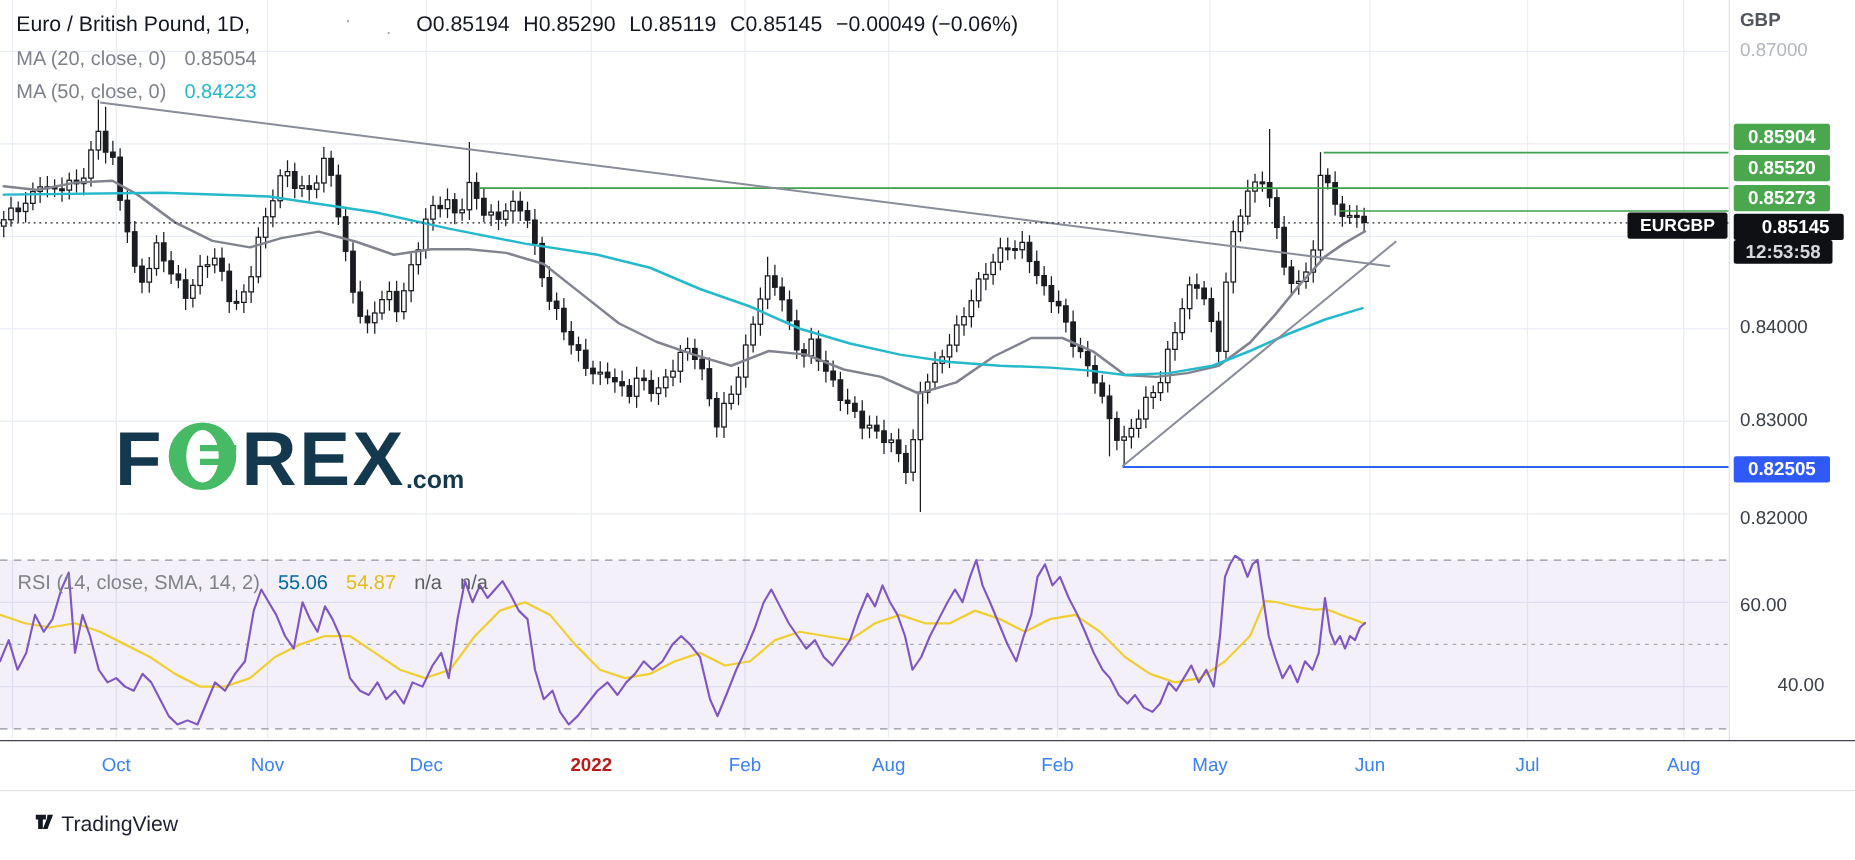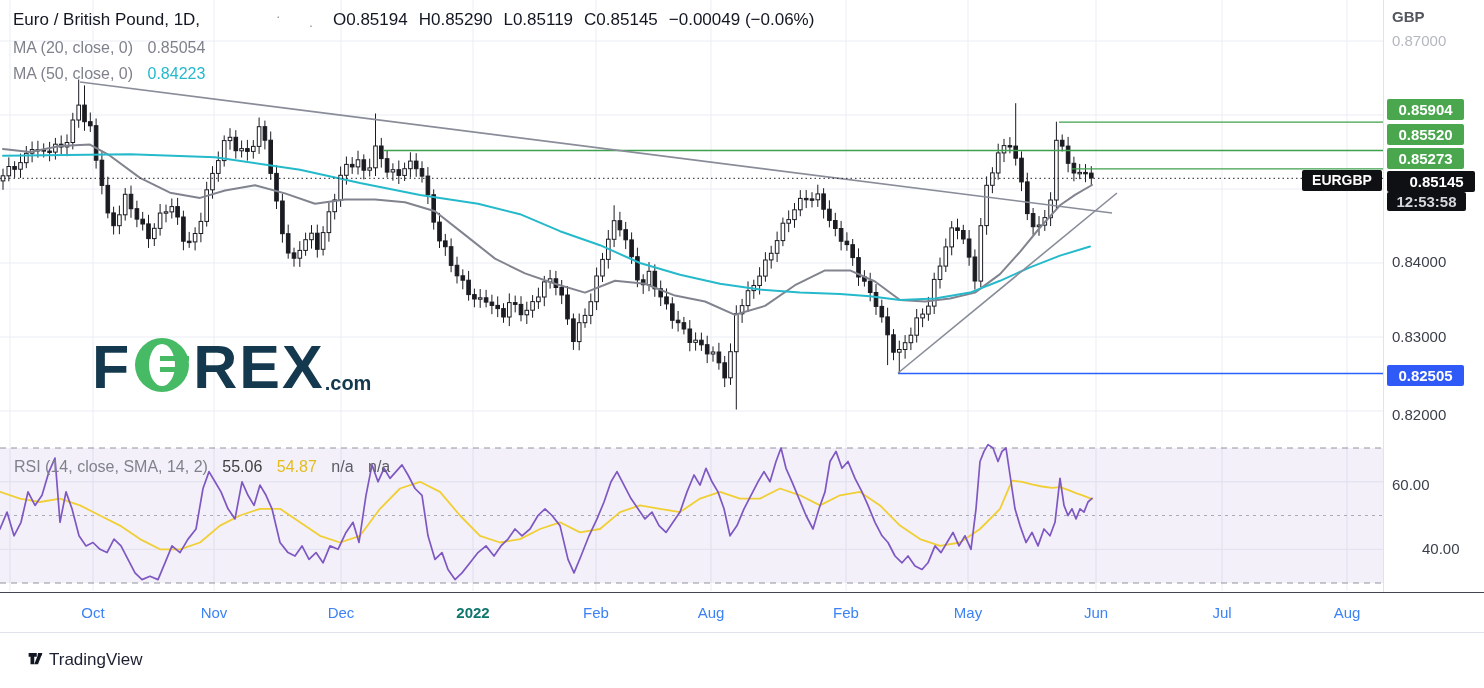--- a/index.html
+++ b/index.html
@@ -26,21 +26,21 @@
   .badge.green{background:#4aa74e;}
   .badge.blue{background:#2f5af7;}
   .badge.black{background:#0e1014;padding-left:11px;}
   .countdown{position:absolute;left:3px;width:79px;height:19px;line-height:19px;text-align:center;
              font-size:15px;font-weight:700;color:#d5d7dc;background:#0e1014;border-radius:2px;}
   .ticker-badge{position:absolute;left:1302px;top:170px;width:80px;height:21px;line-height:21px;
                 text-align:center;font-size:14px;font-weight:700;color:#fff;background:#0e1014;border-radius:2px;}
   .time-axis{position:absolute;left:0;top:592px;width:1484px;height:39px;background:#fff;
              border-top:1px solid #434650;border-bottom:1px solid #e0e3eb;}
   .month-label{position:absolute;top:11px;transform:translateX(-50%);font-size:15px;color:#3b82f6;}
-  .month-label.bold{font-weight:700;color:#0f766e;text-align:center;}
+  .month-label.bold{font-weight:700;color:#b91c1c;text-align:center;}
   .watermark{position:absolute;left:92px;top:336px;display:flex;align-items:center;white-space:nowrap;}
   .wm-text{font-size:61px;font-weight:800;letter-spacing:2px;color:#14384d;line-height:1;}
   .wm-o{margin:0 2px;}
   .wm-com{font-size:20px;font-weight:800;color:#14384d;align-self:flex-end;margin-bottom:3px;}
   .footer{position:absolute;left:28px;top:650px;display:flex;align-items:center;}
   .footer-text{margin-left:6px;font-size:17px;font-weight:500;color:#1c2030;}
 </style>
 </head>
 <body>
 
@@ -490,21 +490,21 @@
     <span>MA (20, close, 0)</span>
     <span class="ma-val" style="color:#7f828c">0.85054</span>
   </div>
   <div class="ma-row ma50-row">
     <span>MA (50, close, 0)</span>
     <span class="ma-val" style="color:#25b9cc">0.84223</span>
   </div>
 
   <div class="rsi-row">
     <span>RSI (14, close, SMA, 14, 2)</span>
-    <span style="color:#404040;font-weight:400">55.06</span>
+    <span style="color:#0369a1;font-weight:400">55.06</span>
     <span style="color:#e3bd1d">54.87</span>
     <span style="color:#5a5d66">n/a</span>
     <span style="color:#5a5d66">n/a</span>
   </div>
 
   <div class="axis-panel">
     <div class="currency-label">GBP</div>
     <div id="axis-labels">
         <div class="axis-label muted" style="top: 32px;">0.87000</div>
         <div class="axis-label" style="top: 253px;">0.84000</div>

